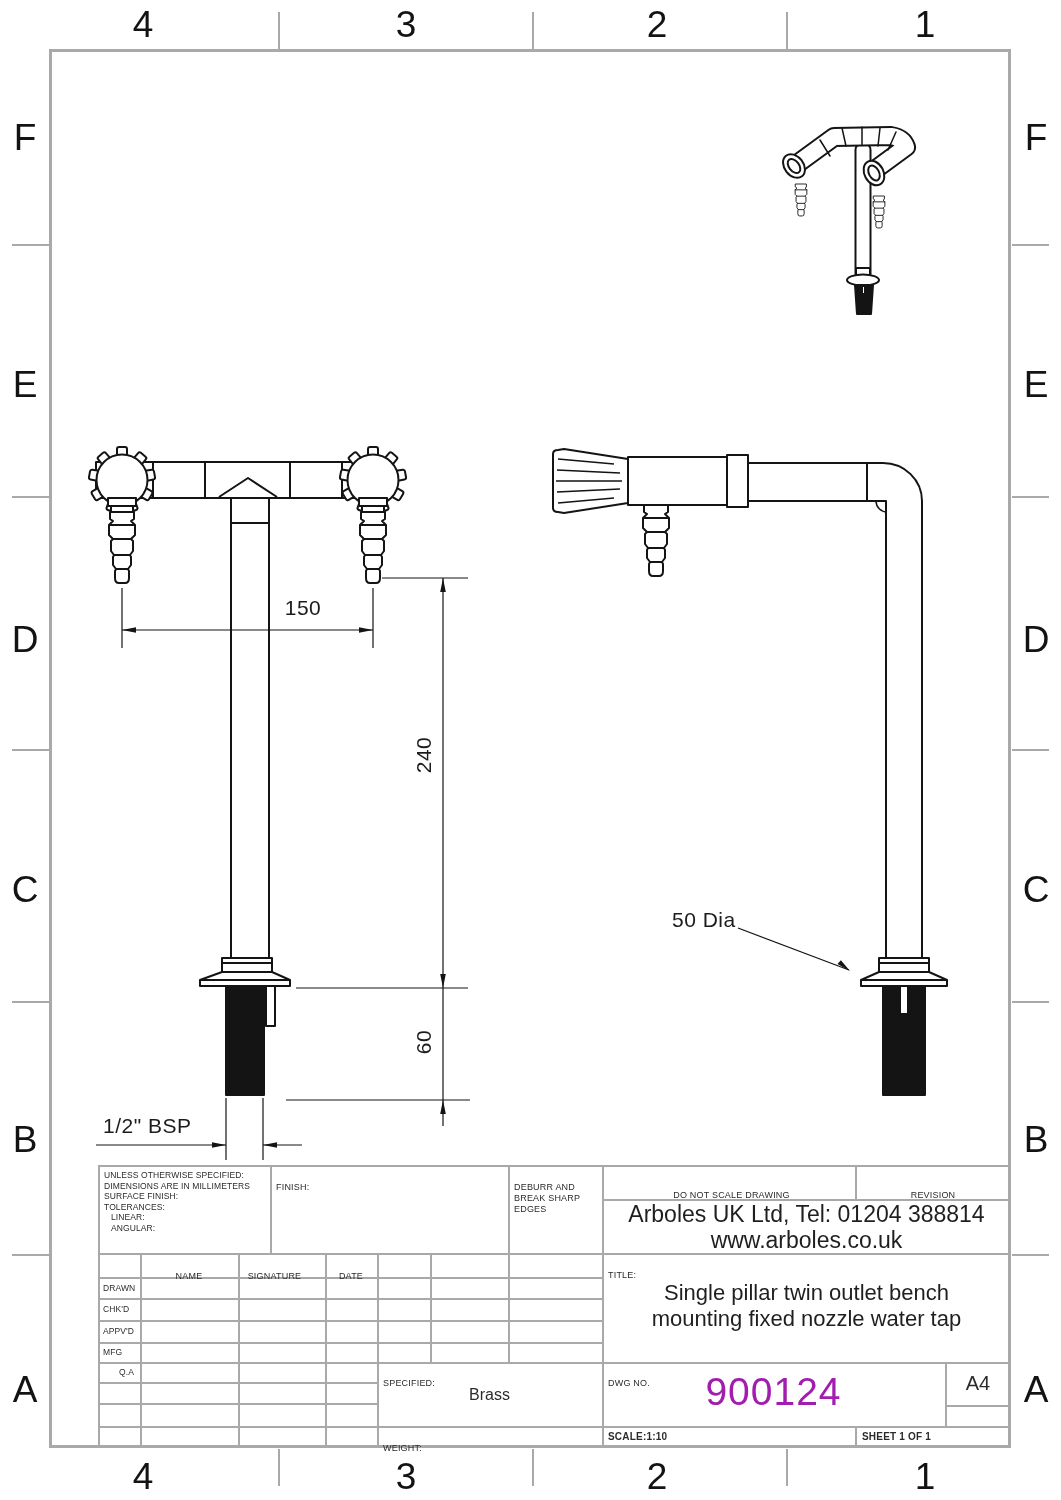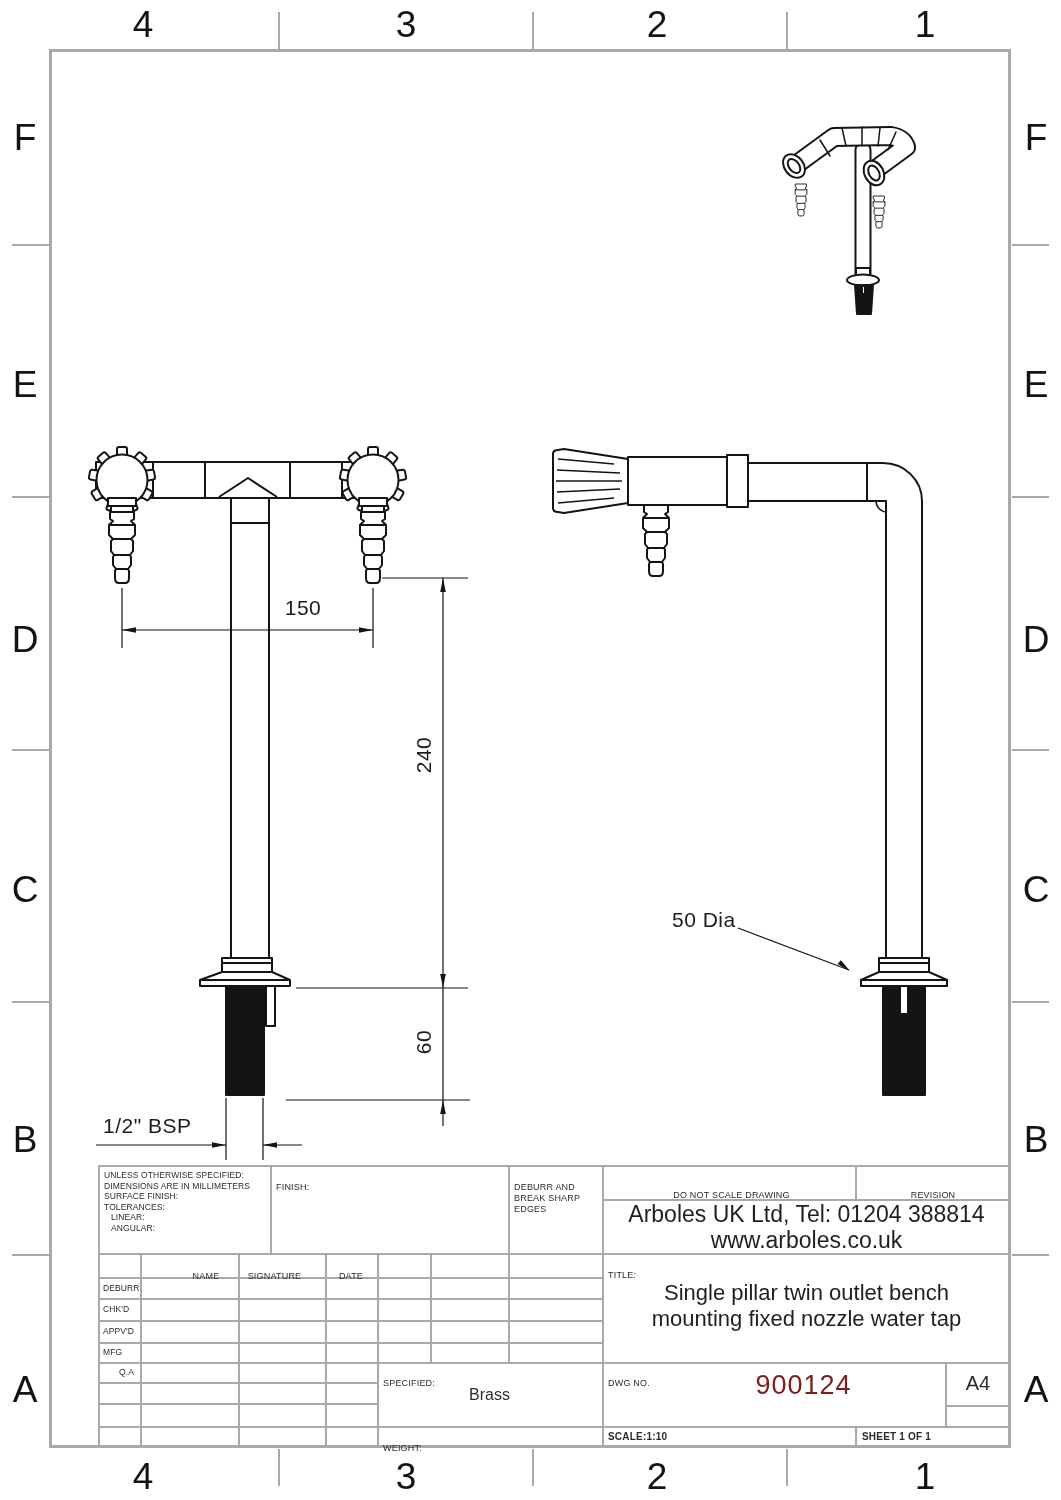--- a/index.html
+++ b/index.html
@@ -15,21 +15,21 @@
         text-align:center;line-height:44px;font-weight:400;}
   .lab{position:absolute;color:#2b2b2b;}
   .s8{font-size:8.5px;line-height:10.5px;letter-spacing:.1px;}
   .s9{font-size:9px;letter-spacing:.2px;margin-top:12px;}
   .s10{font-size:10px;letter-spacing:.2px;font-weight:bold;}
   .ctr{text-align:center;}
   .dim{position:absolute;font-size:21px;color:#1c1c1c;letter-spacing:.5px;}
   .rot{transform:rotate(-90deg);transform-origin:center center;}
   .company{font-size:23px;line-height:26px;color:#1f1f1f;}
   .titletxt{font-size:22px;line-height:26px;color:#1f1f1f;}
-  .dwgno{font-size:27px;color:#7f1d1d;letter-spacing:1px;margin-left:30px;}
+  .dwgno{font-size:39px;color:#a21caf;letter-spacing:1px;}
   .indent{padding-left:7px;}
   svg{position:absolute;left:0;top:0;}
 </style>
 </head>
 <body>
 
 <div id="sheet">
 
   <div class="frame"></div>
 
@@ -224,24 +224,24 @@
     <span style="display:block;">UNLESS OTHERWISE SPECIFIED:</span>
     <span style="display:block;">DIMENSIONS ARE IN MILLIMETERS</span>
     <span style="display:block;">SURFACE FINISH:</span>
     <span style="display:block;">TOLERANCES:</span>
     <span style="display:block;" class="indent">LINEAR:</span>
     <span style="display:block;" class="indent">ANGULAR:</span>
   </div>
   <div class="lab s9" style="left:276px;top:1170px;">FINISH:</div>
   <div class="lab s9" style="left:514px;top:1170px;width:70px;line-height:11px;">DEBURR AND BREAK SHARP EDGES</div>
 
-  <div class="lab s9 ctr" style="left:157px;top:1259px;width:98px;">NAME</div>
+  <div class="lab s9 ctr" style="left:140px;top:1259px;width:98px;">NAME</div>
   <div class="lab s9 ctr" style="left:238px;top:1259px;width:73px;">SIGNATURE</div>
   <div class="lab s9 ctr" style="left:325px;top:1259px;width:52px;">DATE</div>
-  <div class="lab s8" style="left:103px;top:1283px;">DEBURR</div>
+  <div class="lab s8" style="left:103px;top:1283px;">DRAWN</div>
   <div class="lab s8" style="left:103px;top:1304px;">CHK'D</div>
   <div class="lab s8" style="left:103px;top:1326px;">APPV'D</div>
   <div class="lab s8" style="left:103px;top:1347px;">MFG</div>
   <div class="lab s8" style="left:119px;top:1367px;">Q.A</div>
 
   <div class="lab s9 ctr" style="left:602px;top:1178px;width:259px;">DO NOT SCALE DRAWING</div>
   <div class="lab s9 ctr" style="left:855px;top:1178px;width:156px;">REVISION</div>
 
   <div class="lab company ctr" style="left:602px;top:1201px;width:409px;">
     <span style="display:block;">Arboles UK Ltd, Tel: 01204 388814</span>

